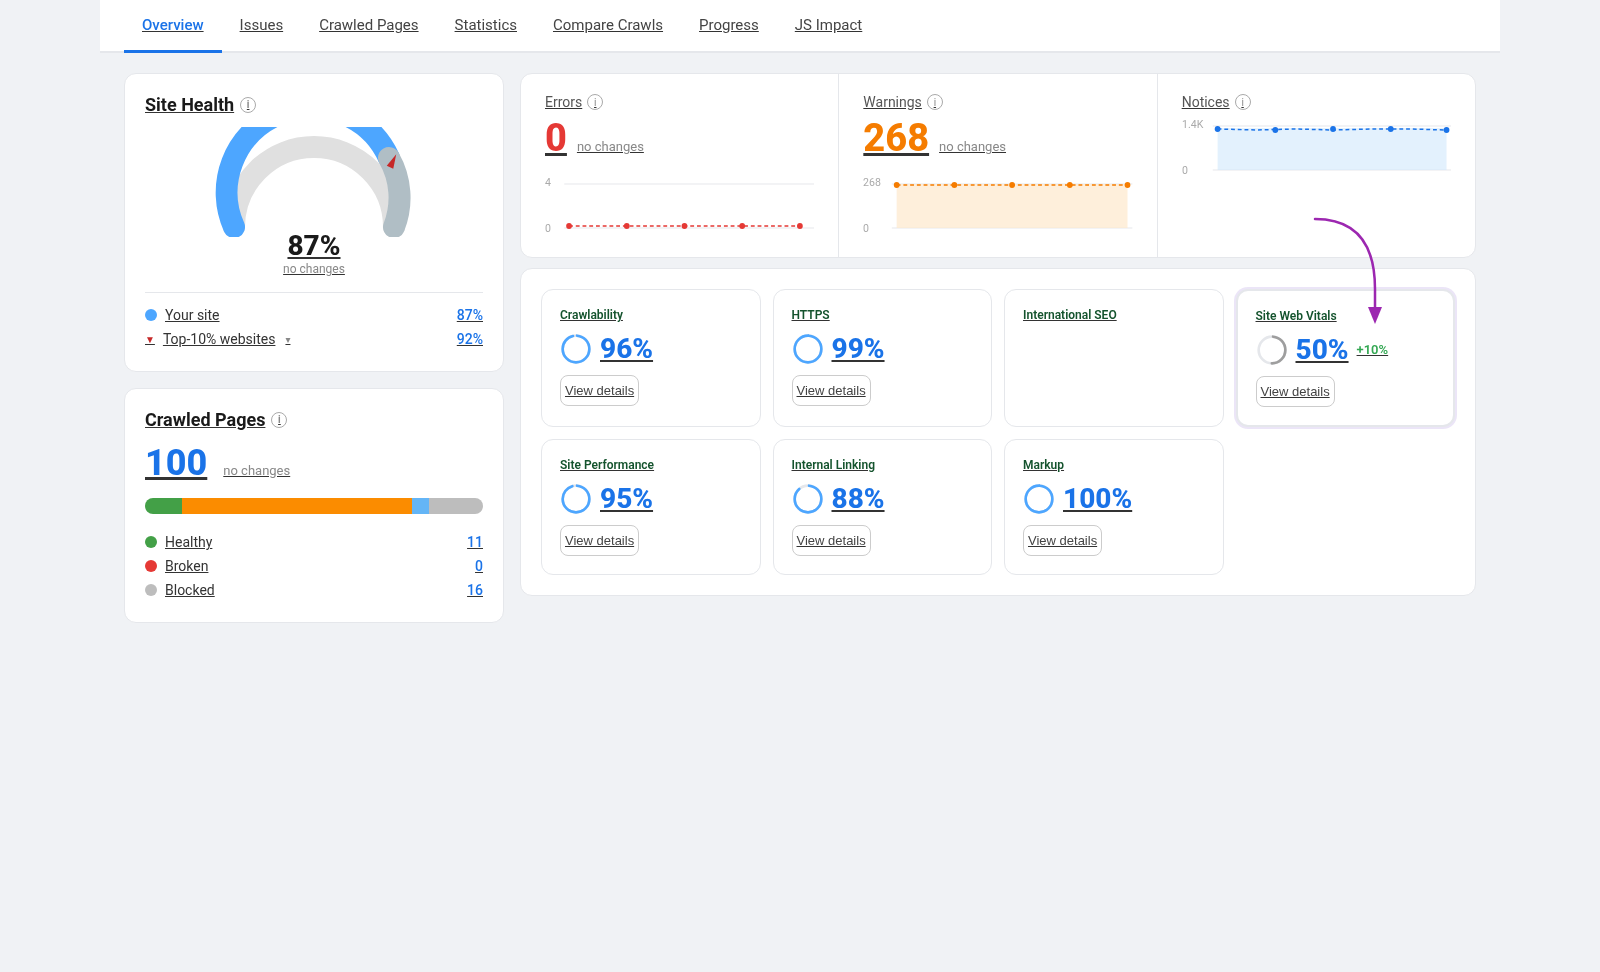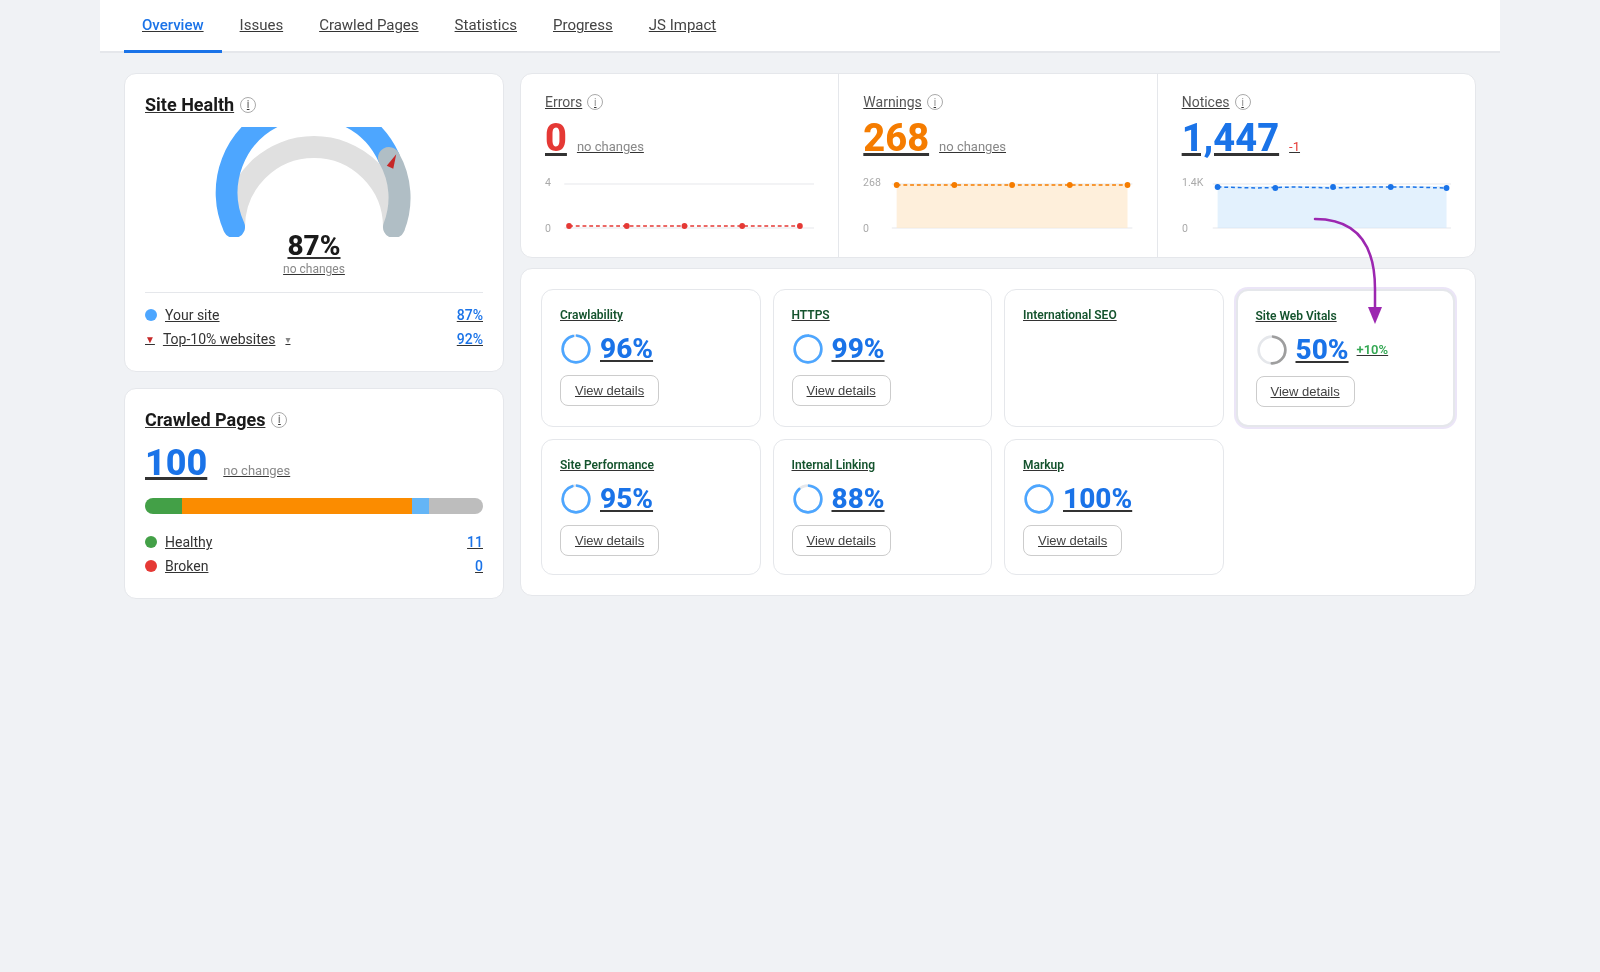--- a/index.html
+++ b/index.html
@@ -213,21 +213,21 @@
       gap: 8px;
     }
     .report-score {
       font-size: 28px;
       font-weight: 800;
       color: #1a73e8;
     }
     .score-change { font-size: 13px; color: #34a853; font-weight: 600; text-align: right; }
     .view-details-btn {
       display: inline-block;
-      padding: 7px 14px;
+      padding: 7px 4px;
       border: 1px solid #ccc;
       border-radius: 8px;
       font-size: 13px;
       color: #444;
       background: #fff;
       cursor: pointer;
       width: fit-content;
     }
     .not-implemented {
       font-size: 13px;
@@ -252,20 +252,21 @@
   </style>
 </head>
 <body>
 
 <div class="app-container">
   <nav class="nav-bar">
     <div class="nav-item active">Overview</div>
     <div class="nav-item">Issues</div>
     <div class="nav-item">Crawled Pages</div>
     <div class="nav-item">Statistics</div>
+    <div class="nav-item">Compare Crawls</div>
     <div class="nav-item">Progress</div>
     <div class="nav-item">JS Impact</div>
   </nav>
 
   <div class="main-content">
 
     <div class="left-col">
 
       <div class="card">
         <div class="site-health-title">
@@ -331,20 +332,27 @@
             <span>Healthy</span>
           </div>
           <span class="legend-val">11</span>
         </div>
         <div class="legend-row">
           <div class="legend-left">
             <div class="dot" style="background:#e53935;"></div>
             <span>Broken</span>
           </div>
           <span class="legend-val">0</span>
+        </div>
+        <div class="legend-row">
+          <div class="legend-left">
+            <div class="dot" style="background:#bdbdbd;"></div>
+            <span>Blocked</span>
+          </div>
+          <span class="legend-val">16</span>
         </div>
       </div>
     </div>
 
     <div class="right-col">
 
       <div class="stats-row">
 
         <div class="stat-cell">
           <div class="stat-type">
@@ -393,24 +401,20 @@
             <circle cx="275" cy="11" r="3" fill="#f57c00"></circle>
           </svg>
         </div>
         <div class="stat-divider"></div>
 
         <div class="stat-cell">
           <div class="stat-type">
             <span>Notices</span>
             <span class="info-icon">i</span>
           </div>
-          <div class="stat-num-row">
-            <span class="stat-num blue">1,447</span>
-            <span class="stat-change negative">-1</span>
-          </div>
           <svg class="mini-chart" viewBox="0 0 280 60" preserveAspectRatio="none">
             <text x="0" y="12" font-size="11" fill="#aaa">1.4K</text>
             <line x1="32" y1="10" x2="280" y2="10" stroke="#e5e7eb" stroke-width="1"></line>
             <text x="0" y="58" font-size="11" fill="#aaa">0</text>
             <line x1="32" y1="54" x2="280" y2="54" stroke="#e5e7eb" stroke-width="1"></line>
             <rect x="37" y="12" width="238" height="42" fill="#d0e8fb" opacity="0.6"></rect>
             <polyline points="37,13 77,14 117,13 157,14 197,13 237,13 275,14" fill="none" stroke="#1a73e8" stroke-width="1.5" stroke-dasharray="4,3"></polyline>
             <circle cx="37" cy="13" r="3" fill="#1a73e8"></circle>
             <circle cx="97" cy="14" r="3" fill="#1a73e8"></circle>
             <circle cx="157" cy="13" r="3" fill="#1a73e8"></circle>

